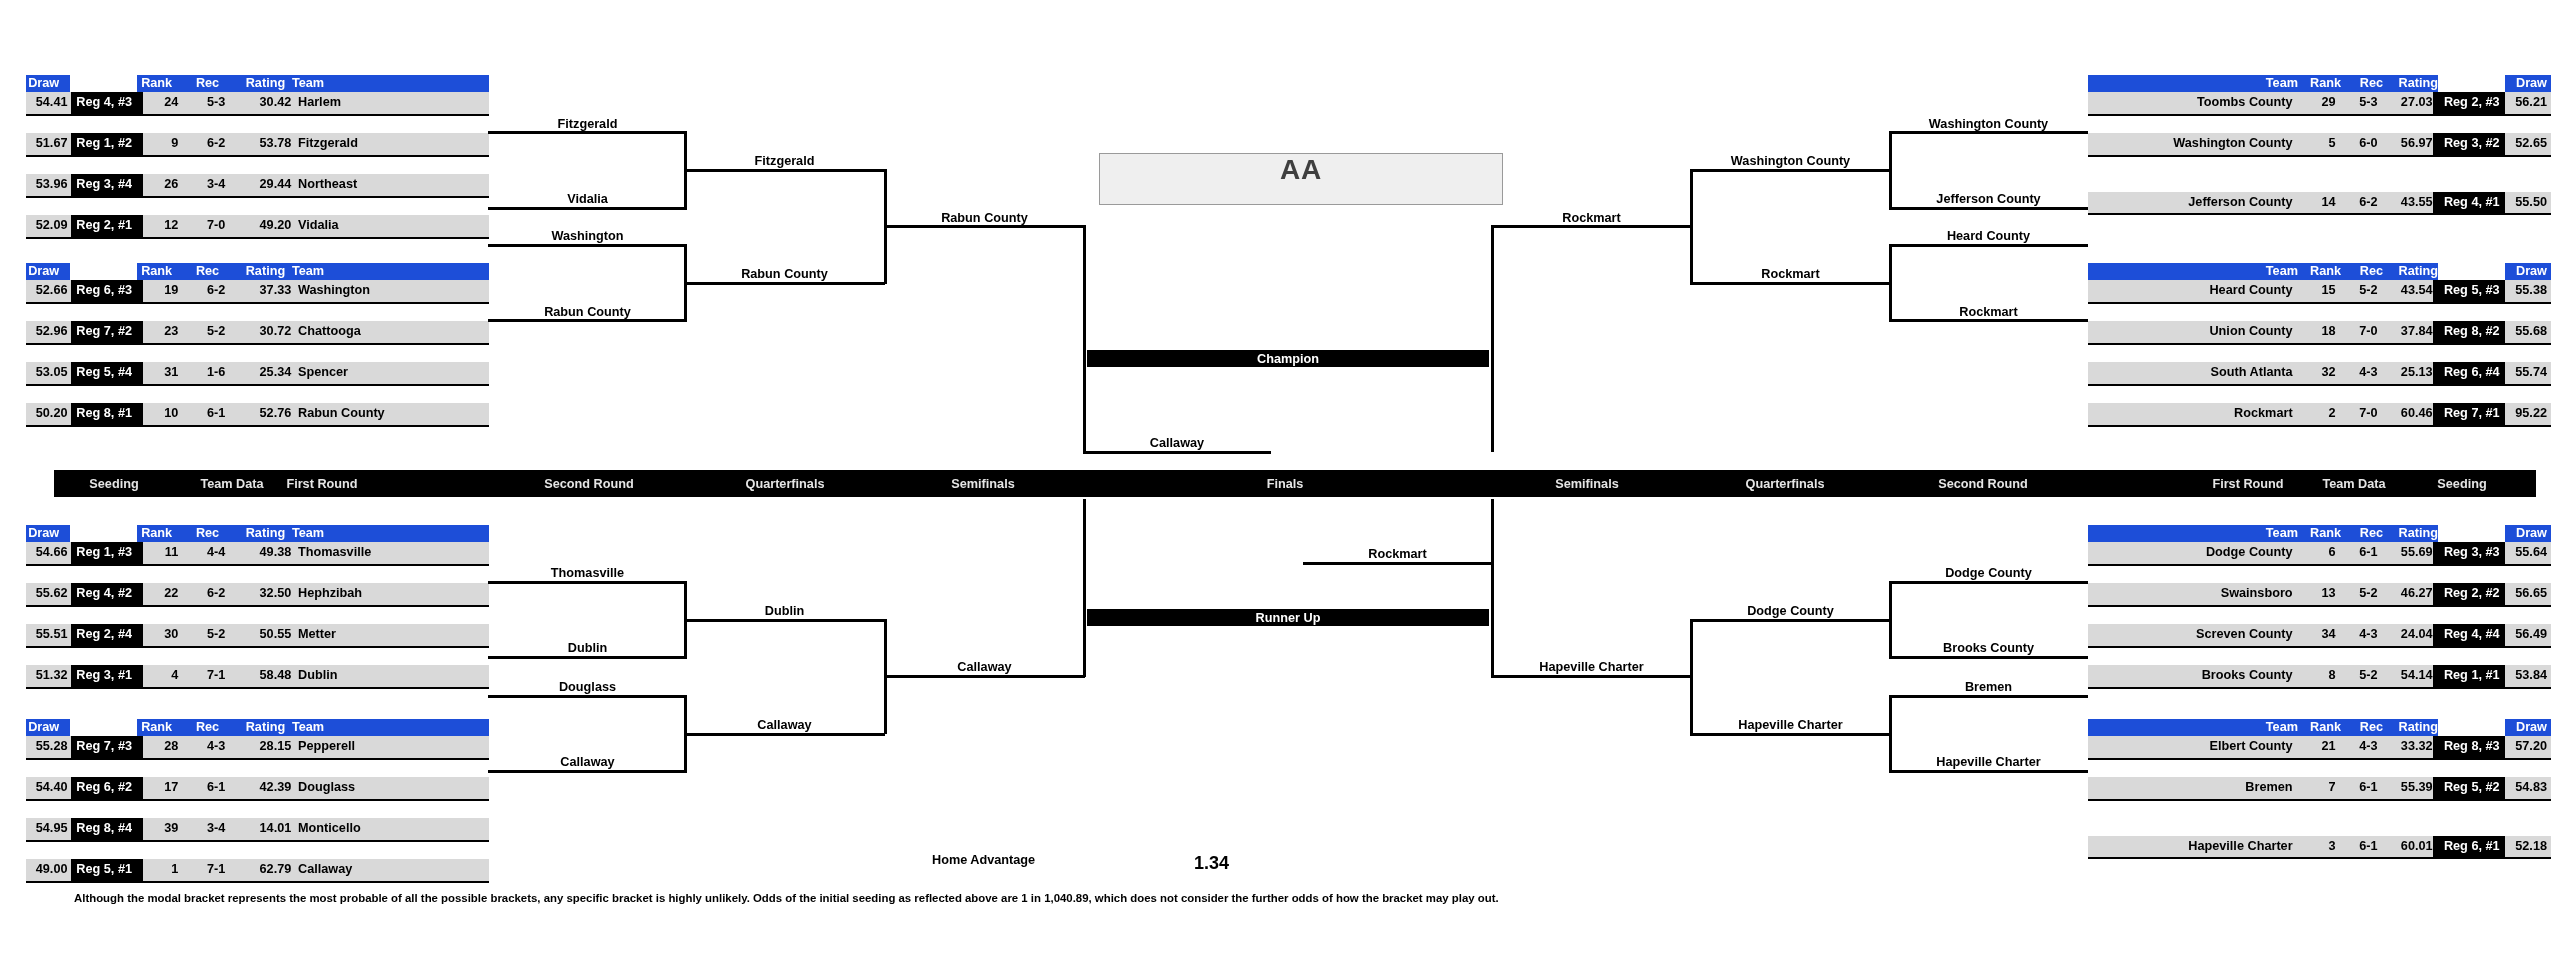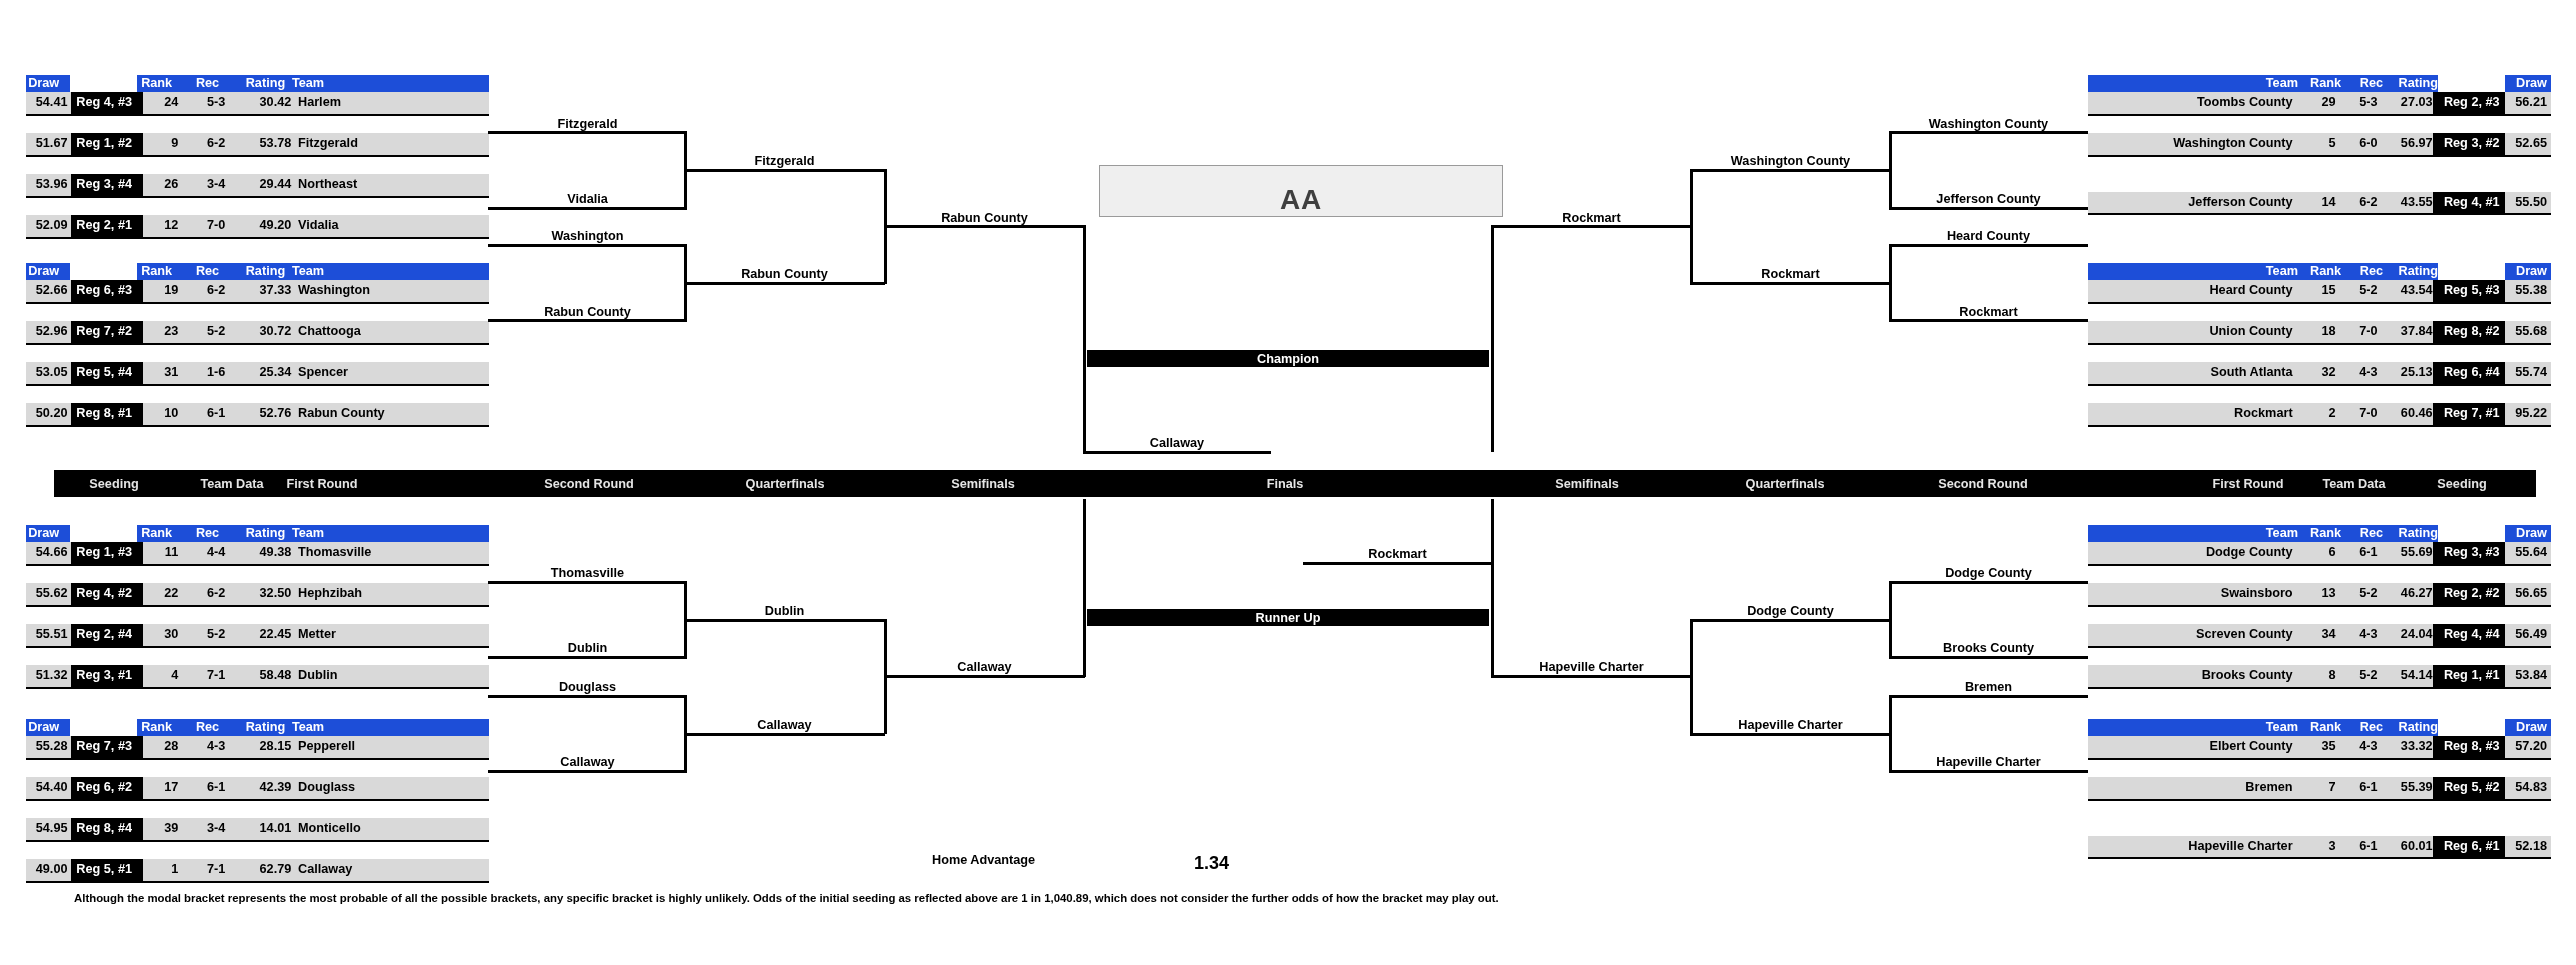--- a/index.html
+++ b/index.html
@@ -47,21 +47,21 @@
   .slot.l{text-align:center;}
   .slot.r{text-align:center;}
 
   
   .roundbar{position:absolute;left:54px;top:470px;width:2482px;height:27px;background:#000;}
   .roundbar span{position:absolute;top:6.7px;color:#e5e5e5;font-size:12.7px;font-weight:bold;
                  transform:translateX(-50%);white-space:nowrap;}
 
   
   .classbox{position:absolute;left:1099px;top:153px;width:402px;height:50px;background:#efefef;
-            border:0.7px solid #9a9a9a;display:flex;align-items:flex-end;justify-content:center;margin-top:12px;}
+            border:0.7px solid #9a9a9a;display:flex;align-items:flex-start;justify-content:center;}
   .classbox .t{font-size:28px;font-weight:bold;color:#3f3f3f;letter-spacing:0.7px;}
 
   .banner{position:absolute;background:#000;color:#fff;font-size:12.7px;font-weight:bold;
           display:flex;align-items:center;justify-content:center;}
 
   .footnote{position:absolute;left:74px;top:892px;font-size:11.4px;font-weight:bold;color:#000;white-space:nowrap;}
   .ha-label{position:absolute;left:932px;top:853px;font-size:12.7px;font-weight:bold;}
   .ha-value{position:absolute;left:1194px;top:853px;font-size:18px;font-weight:bold;}
 </style>
 </head>
@@ -205,21 +205,21 @@
         <span class="c-team">Hephzibah</span>
       </span>
     </div>
   <div class="gap"></div>
   <div class="row">
       <span class="draw">55.51</span>
       <span class="seed">Reg 2, #4</span>
       <span class="data">
         <span class="c-rank">30</span>
         <span class="c-rec">5-2</span>
-        <span class="c-rating">22.45</span>
+        <span class="c-rating">50.55</span>
         <span class="c-team">Metter</span>
       </span>
     </div>
   <div class="gap"></div>
   <div class="row">
       <span class="draw">51.32</span>
       <span class="seed">Reg 3, #1</span>
       <span class="data">
         <span class="c-rank">4</span>
         <span class="c-rec">7-1</span>
@@ -440,21 +440,21 @@
     <span class="gr t" style="flex:1;padding-right:8px;">Team</span>
     <span class="gr c-rank">Rank</span>
     <span class="gr c-rec">Rec</span>
     <span class="gr c-rating">Rating</span>
     <span class="sp" style="width:67px;"></span>
     <span class="gr" style="width:42px;text-align:right;padding-right:4px;">Draw</span>
   </div>
   <div class="row">
       <span class="data">
         <span class="c-team">Elbert County</span>
-        <span class="c-rank">35</span>
+        <span class="c-rank">21</span>
         <span class="c-rec">4-3</span>
         <span class="c-rating">33.32</span>
       </span>
       <span class="seed">Reg 8, #3</span>
       <span class="draw">57.20</span>
     </div>
   <div class="gap"></div>
   <div class="row">
       <span class="data">
         <span class="c-team">Bremen</span>

